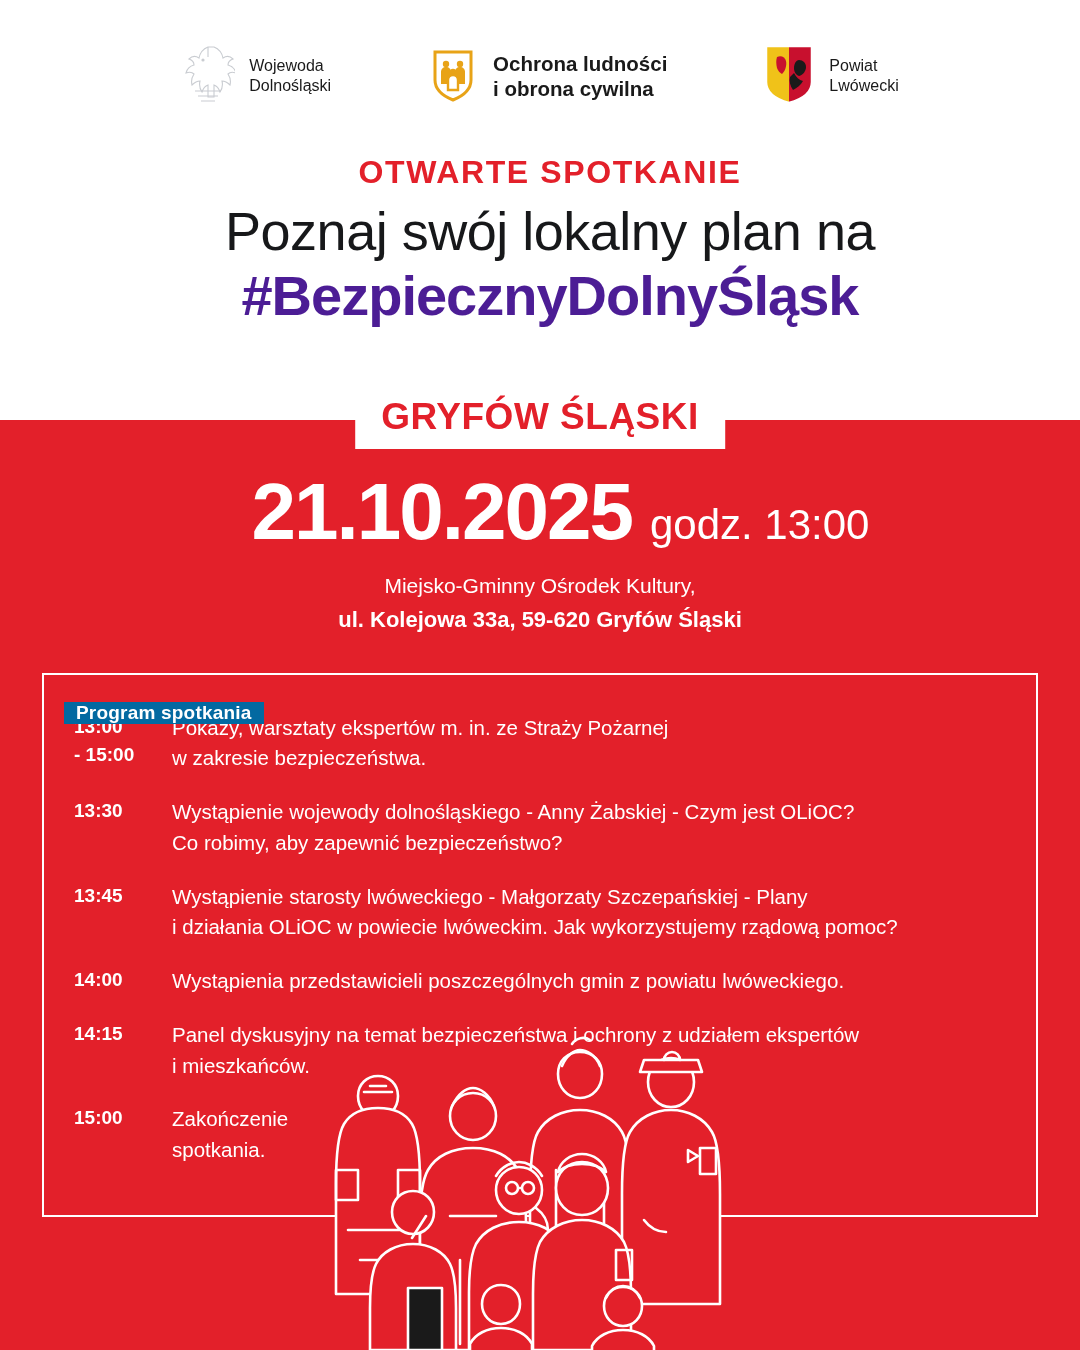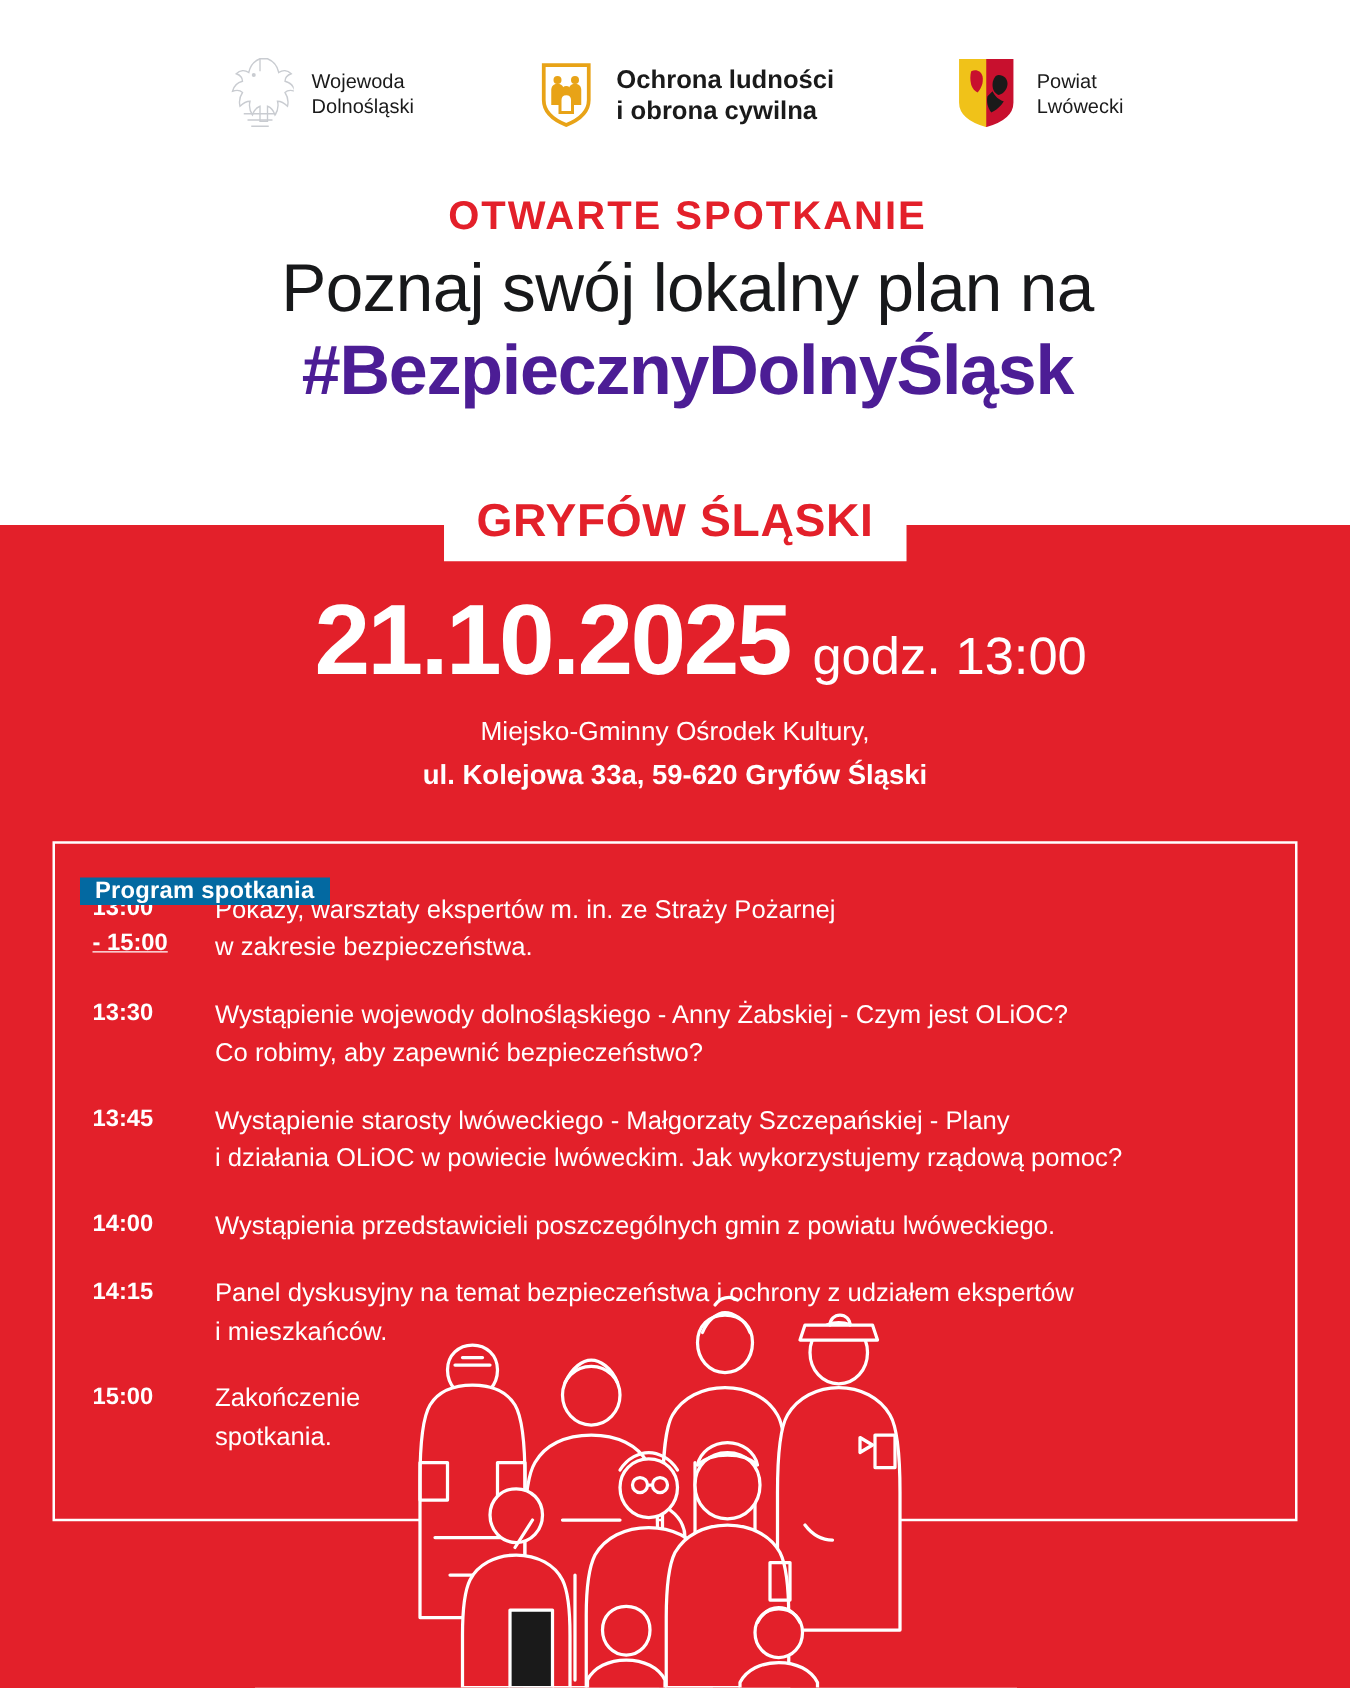--- a/index.html
+++ b/index.html
@@ -133,21 +133,21 @@
     color: #ffffff;
   }
   .agenda-time {
     flex: 0 0 86px;
     font-weight: bold;
     font-size: 19px;
     line-height: 1.5;
     text-align: left;
     padding-left: 6px;
   }
-  .agenda-time .t2 { display: block; text-decoration: underline; }
+  .agenda-time .t2 { display: block; }
   .agenda-desc {
     font-size: 20.5px;
     line-height: 1.5;
   }
   .agenda-desc b { font-weight: normal; }
 
   
   .people {
     position: absolute;
     bottom: 0;

